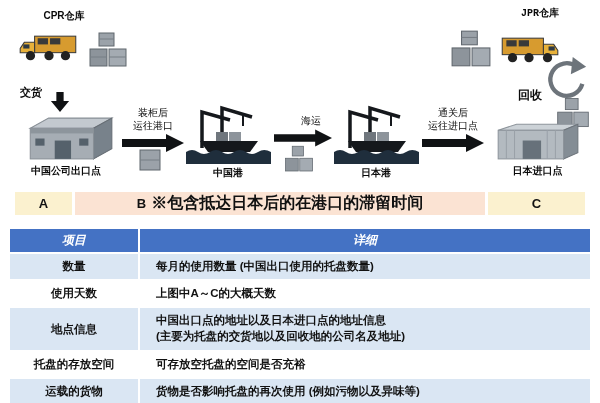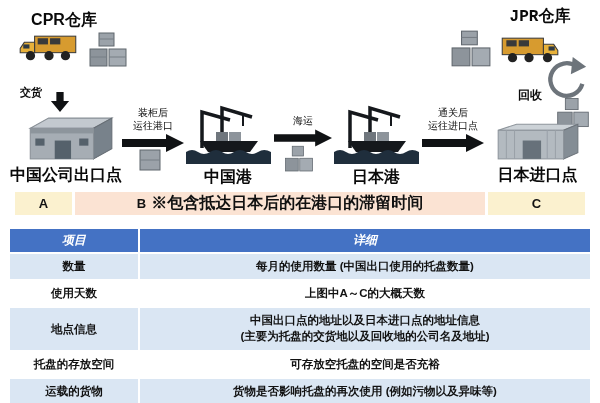--- a/index.html
+++ b/index.html
@@ -1,39 +1,39 @@
 <!DOCTYPE html>
 <html><head>
 <meta charset="utf-8">
 <style>
   * { margin:0; padding:0; box-sizing:border-box; }
   html,body { width:600px; height:403px; background:#fff; }
   .stage { position:relative; width:600px; height:403px; background:#fff;
            font-family:"Liberation Sans", sans-serif; overflow:hidden; }
   .abs { position:absolute; }
-  .bold-label { font-weight:bold; font-size:16px; color:#0a0a0a; text-align:center; line-height:1.2; }
+  .bold-label { font-weight:bold; font-size:10px; color:#0a0a0a; text-align:center; line-height:1.2; }
   .small-label { font-size:10px; color:#0a0a0a; text-align:center; white-space:pre-line; line-height:1.3; }
 
   
   .phase-bar { position:absolute; left:15px; top:192px; width:570px; height:23px; display:flex; gap:3px; }
   .phase { display:flex; align-items:center; justify-content:center; color:#111; }
   .phase .big { font-weight:bold; font-size:13px; }
   .phase .note { font-size:16px; font-weight:bold; margin-left:5px; }
   .phase-a { width:57px; background:#fbf1cf; }
   .phase-b { flex:1; background:#fbe3d3; }
   .phase-c { width:97px; background:#fbf1cf; }
 
   
   .info-table { position:absolute; left:8px; top:227px; width:584px;
                 border-collapse:collapse; table-layout:fixed; }
   .info-table th { background:#4472c4; color:#fff; font-size:12px; font-weight:bold;
                    padding:3px 4px; border:2px solid #fff; height:21px;font-style:italic; }
   .info-table td { font-size:11.5px; color:#111; border:2px solid #fff; font-weight:bold; }
   .info-table .item-cell { text-align:center; padding:2px 2px; }
-  .info-table .detail-cell { padding:3px 16px; white-space:pre-line; line-height:1.35; text-align:center; }
+  .info-table .detail-cell { padding:3px 16px; white-space:pre-line; line-height:1.35; text-align:left; }
   .info-table tr.r { height:27px; }
   .info-table tr.r-tall { height:44px; }
   .info-table tr.shade td { background:#dae6f3; }
   .info-table tr.plain td { background:#ffffff; }
 </style>
 </head>
 <body>
 
 <div class="stage">
 
@@ -107,21 +107,21 @@
       <path d="M36,48 L36,8 L66,17" stroke="#15181c" stroke-width="3.5" fill="none"></path>
       <line x1="57" y1="14" x2="57" y2="26" stroke="#15181c" stroke-width="2"></line>
       <rect x="30" y="32" width="12" height="9" fill="#6f767d"></rect>
       <rect x="43" y="32" width="12" height="9" fill="#8d949b"></rect>
       <path d="M14,41 L72,41 L64,52 L22,52 Z" fill="#15181c"></path>
       <path d="M0,52 Q6,48 12,52 T24,52 T36,52 T48,52 T60,52 T72,52 T85,52 L85,64 L0,64 Z" fill="#1f2e3c"></path>
     </svg>
   </div>
   <div class="abs bold-label" style="left:192px;top:167px;width:72px;">中国港</div>
 
-  <div class="abs small-label" style="left:274px;top:114px;width:58px;">海运</div>
+  <div class="abs small-label" style="left:282px;top:114px;width:58px;">海运</div>
   <div class="abs" style="left:274px;top:128px;">
     <svg width="58" height="20" viewBox="0 0 62 20">
       <polygon points="0,6 44,6 44,1 62,10 44,19 44,14 0,14" fill="#101214"></polygon>
     </svg>
   </div>
   <div class="abs" style="left:283px;top:144px;">
     <svg width="32" height="30" viewBox="0 0 40 40">
       <g stroke="#5f666d" stroke-width="1">
         <rect x="11" y="3" width="15" height="13" fill="#9ba2a9"></rect>
         <rect x="2" y="19" width="17" height="17" fill="#8d949b"></rect>

